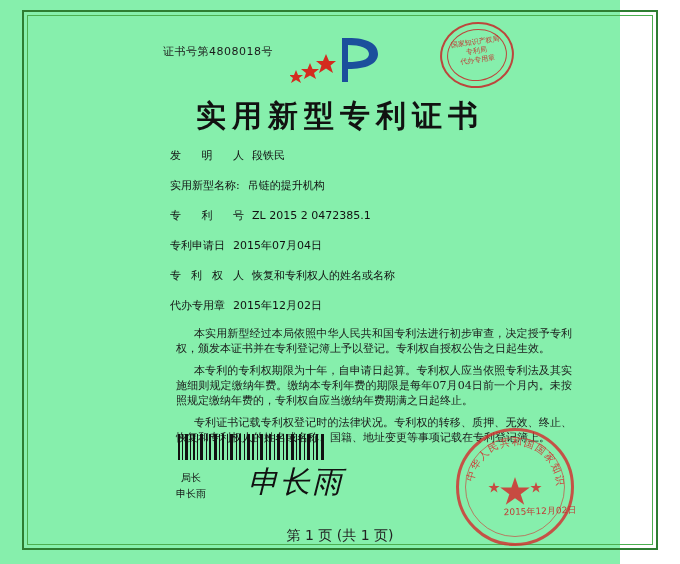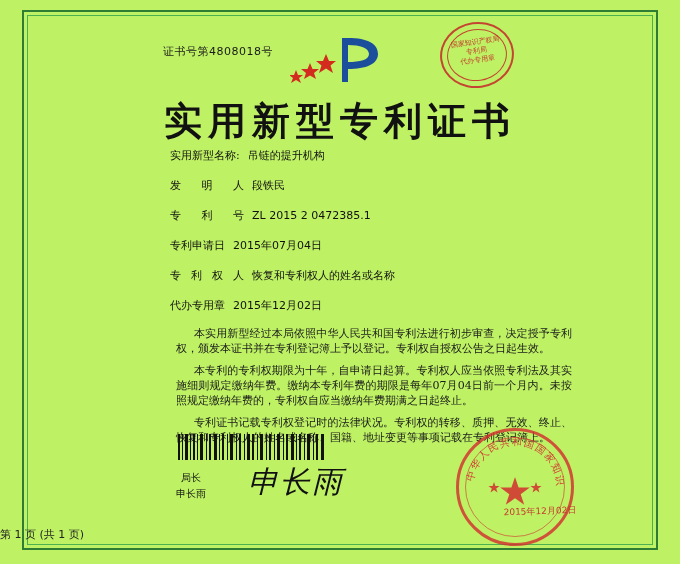--- a/index.html
+++ b/index.html
@@ -9,23 +9,23 @@
   }
   body {
     width: 680px;
     height: 564px;
     font-family: "DejaVu Sans", "Liberation Sans", sans-serif;
     overflow: hidden;
   }
 
   #page {
     position: relative;
-    width: 680px;
+    width: 620px;
     height: 564px;
-    background: #bef264;
+    background: #86efac;
     text-decoration: underline;
   }
 
   
   .border-outer {
     position: absolute;
     left: 22px;
     top: 10px;
     width: 636px;
     height: 540px;
@@ -106,21 +106,21 @@
     letter-spacing: 0px;
   }
 
   
   .main-title {
     position: absolute;
     left: 0;
     top: 96px;
     width: 680px;
     text-align: center;
-    font-size: 38px;
+    font-size: 30px;
     font-weight: bold;
     letter-spacing: 6px;
     color: #111;
     font-family: "DejaVu Serif", "Liberation Serif", serif;
   }
 
   
   .fields {
     position: absolute;
     left: 170px;
@@ -237,22 +237,22 @@
     opacity: .9;
     transform: rotate(-2deg);
   }
 
   
   .footer {
     position: absolute;
     left: 0;
     top: 527px;
     width: 680px;
-    text-align: left;
-    font-size: 11px;
+    text-align: center;
+    font-size: 14px;
     color: #222;
   }
 </style>
 </head>
 <body>
 
 <div id="page">
 
   <div class="border-outer"></div>
   <div class="border-inner"></div>
@@ -282,26 +282,26 @@
       <div>国家知识产权局</div>
       <div>专利局</div>
       <div>代办专用章</div>
     </div>
   </div>
 
   <div class="main-title">实用新型专利证书</div>
 
   <div class="fields">
     <div class="field-row">
+      <span class="field-label spread">发明人</span>
+      <span class="field-value">段铁民</span>
+    </div>
+    <div class="field-row">
       <span class="field-label">实用新型名称:</span>
       <span class="field-value">吊链的提升机构</span>
-    </div>
-    <div class="field-row">
-      <span class="field-label spread">发明人</span>
-      <span class="field-value">段铁民</span>
     </div>
     <div class="field-row">
       <span class="field-label spread">专利号</span>
       <span class="field-value">ZL 2015 2 0472385.1</span>
     </div>
     <div class="field-row">
       <span class="field-label">专利申请日</span>
       <span class="field-value">2015年07月04日</span>
     </div>
     <div class="field-row">

